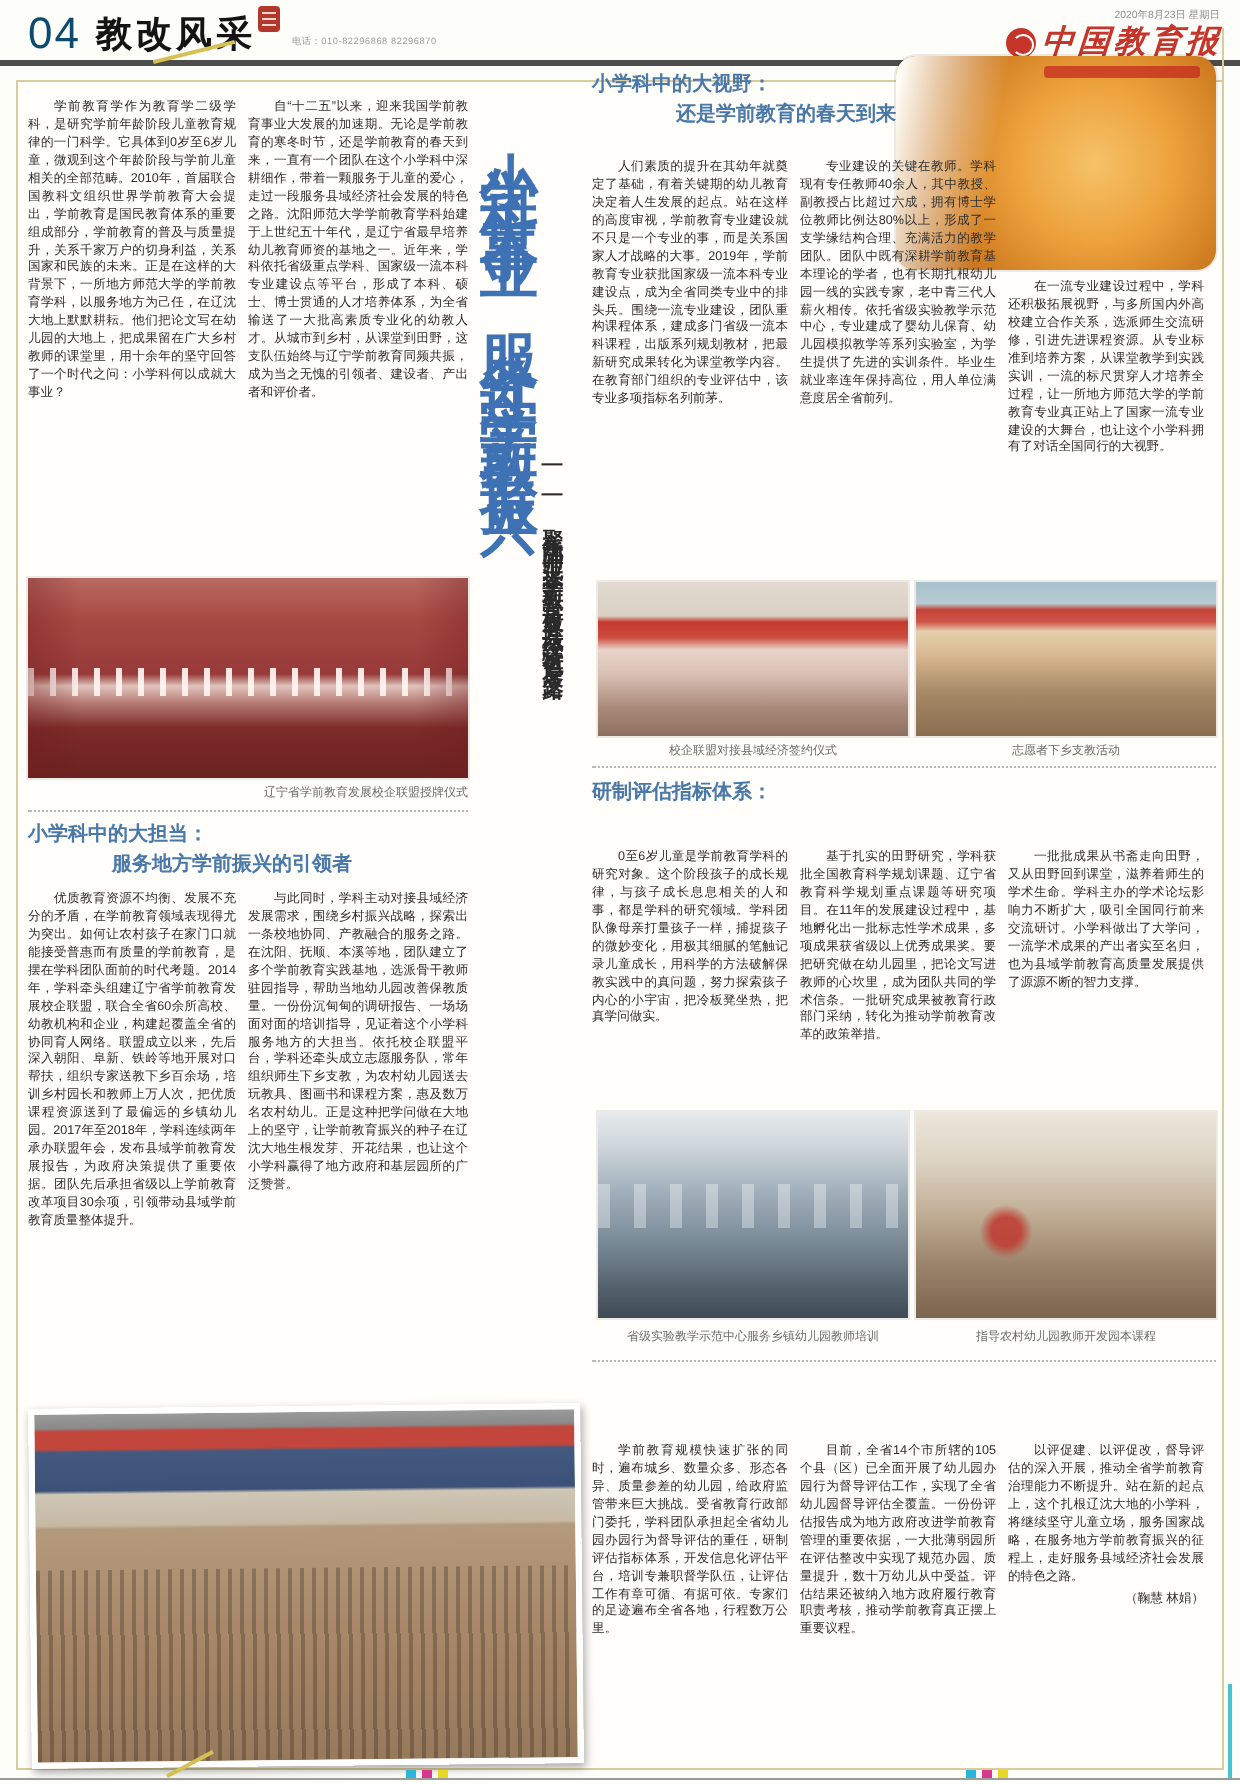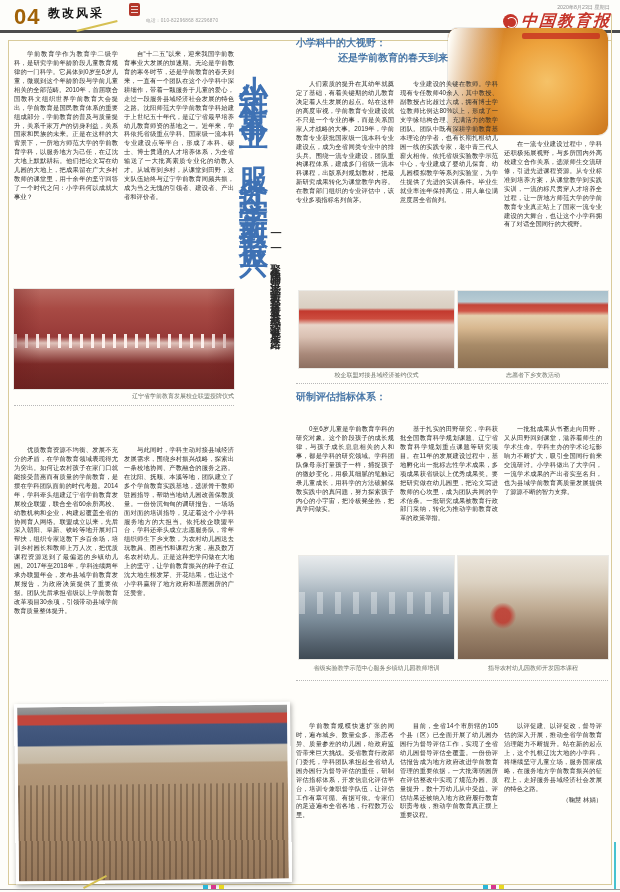--- a/index.html
+++ b/index.html
@@ -3,22 +3,22 @@
 <meta charset="utf-8">
 <style>
   * { margin:0; padding:0; box-sizing:border-box; }
   html,body { background:#e9e9e6; }
   .page {
     position:relative; width:620px; height:892px; margin:0 auto;
     background:#fdfdfa; overflow:hidden;
     font-family:"Liberation Sans","DejaVu Sans",sans-serif; color:#2b2b2b;
   }
   
-  .pagenum { position:absolute; left:14px; top:4px; font-size:22px; font-weight:700; color:#a16207; letter-spacing:1px; }
-  .secname { position:absolute; left:48px; top:5px; font-size:12px; font-weight:900; color:#141414; letter-spacing:2px; }
+  .pagenum { position:absolute; left:14px; top:4px; font-size:22px; font-weight:400; color:#0c4a6e; letter-spacing:1px; }
+  .secname { position:absolute; left:48px; top:5px; font-size:18px; font-weight:900; color:#141414; letter-spacing:2px; }
   .seal { position:absolute; left:129px; top:3px; width:11px; height:13px; background:#b3372b; border-radius:2px;
           box-shadow:inset 0 2px 0 rgba(255,255,255,.0); }
   .seal::after { content:""; position:absolute; left:2px; top:3px; width:7px; height:7px;
           background:linear-gradient(180deg,#fff 0 1px,transparent 1px 3px,#fff 3px 4px,transparent 4px 6px,#fff 6px 7px); opacity:.8; }
   .phone { position:absolute; left:146px; top:18px; font-size:4.6px; color:#9a9a9a; letter-spacing:.3px; }
   .dateline { position:absolute; right:10px; top:4px; font-size:5.2px; color:#8f8f8f; }
   .logo { position:absolute; right:9px; top:11px; display:flex; align-items:center; gap:3px; }
   .logo-emblem { width:15px; height:15px; border-radius:50%; background:#c5352a; position:relative; flex:0 0 auto; }
   .logo-emblem::after { content:""; position:absolute; left:3px; top:3px; width:9px; height:9px; border-radius:50%;
           border:1.5px solid #fff; border-left-color:transparent; }
@@ -102,20 +102,24 @@
   <div class="frame"></div>
   <div class="edge-top-right"></div>
 
   <div class="body-text" style="left:14px;top:50px;width:104px;height:236px;">学前教育学作为教育学二级学科，是研究学前年龄阶段儿童教育规律的一门科学。它具体到0岁至6岁儿童，微观到这个年龄阶段与学前儿童相关的全部范畴。2010年，首届联合国教科文组织世界学前教育大会提出，学前教育是国民教育体系的重要组成部分，学前教育的普及与质量提升，关系千家万户的切身利益，关系国家和民族的未来。正是在这样的大背景下，一所地方师范大学的学前教育学科，以服务地方为己任，在辽沈大地上默默耕耘。他们把论文写在幼儿园的大地上，把成果留在广大乡村教师的课堂里，用十余年的坚守回答了一个时代之问：小学科何以成就大事业？</div>
   <div class="body-text" style="left:124px;top:50px;width:110px;height:236px;">自“十二五”以来，迎来我国学前教育事业大发展的加速期。无论是学前教育的寒冬时节，还是学前教育的春天到来，一直有一个团队在这个小学科中深耕细作，带着一颗服务于儿童的爱心，走过一段服务县域经济社会发展的特色之路。沈阳师范大学学前教育学科始建于上世纪五十年代，是辽宁省最早培养幼儿教育师资的基地之一。近年来，学科依托省级重点学科、国家级一流本科专业建设点等平台，形成了本科、硕士、博士贯通的人才培养体系，为全省输送了一大批高素质专业化的幼教人才。从城市到乡村，从课堂到田野，这支队伍始终与辽宁学前教育同频共振，成为当之无愧的引领者、建设者、产出者和评价者。</div>
 
   <div class="photo ph-flag"></div>
   <div class="caption" style="left:14px;top:392px;width:220px;text-align:right;">辽宁省学前教育发展校企联盟授牌仪式</div>
   <div class="dotted" style="left:14px;top:405px;width:220px;"></div>
 
+  <div class="sec-title" style="left:14px;top:411px;width:220px;">
+    <span class="l1">小学科中的大担当：</span>
+    <span class="l2">服务地方学前振兴的引领者</span>
+  </div>
   <div class="body-text" style="left:14px;top:446px;width:104px;height:252px;">优质教育资源不均衡、发展不充分的矛盾，在学前教育领域表现得尤为突出。如何让农村孩子在家门口就能接受普惠而有质量的学前教育，是摆在学科团队面前的时代考题。2014年，学科牵头组建辽宁省学前教育发展校企联盟，联合全省60余所高校、幼教机构和企业，构建起覆盖全省的协同育人网络。联盟成立以来，先后深入朝阳、阜新、铁岭等地开展对口帮扶，组织专家送教下乡百余场，培训乡村园长和教师上万人次，把优质课程资源送到了最偏远的乡镇幼儿园。2017年至2018年，学科连续两年承办联盟年会，发布县域学前教育发展报告，为政府决策提供了重要依据。团队先后承担省级以上学前教育改革项目30余项，引领带动县域学前教育质量整体提升。</div>
   <div class="body-text" style="left:124px;top:446px;width:110px;height:252px;">与此同时，学科主动对接县域经济发展需求，围绕乡村振兴战略，探索出一条校地协同、产教融合的服务之路。在沈阳、抚顺、本溪等地，团队建立了多个学前教育实践基地，选派骨干教师驻园指导，帮助当地幼儿园改善保教质量。一份份沉甸甸的调研报告、一场场面对面的培训指导，见证着这个小学科服务地方的大担当。依托校企联盟平台，学科还牵头成立志愿服务队，常年组织师生下乡支教，为农村幼儿园送去玩教具、图画书和课程方案，惠及数万名农村幼儿。正是这种把学问做在大地上的坚守，让学前教育振兴的种子在辽沈大地生根发芽、开花结果，也让这个小学科赢得了地方政府和基层园所的广泛赞誉。</div>
 
   <div class="photo ph-hall"></div>
 
   <div class="vhead">小学科大事业　服务辽宁学前教育振兴</div>
   <div class="vsub">——聚焦沈阳师范大学学前教育学科服务县域经济特色发展之路</div>
 
   <div class="sec-title" style="left:296px;top:36px;width:210px;">
     <span class="l1">小学科中的大视野：</span>

